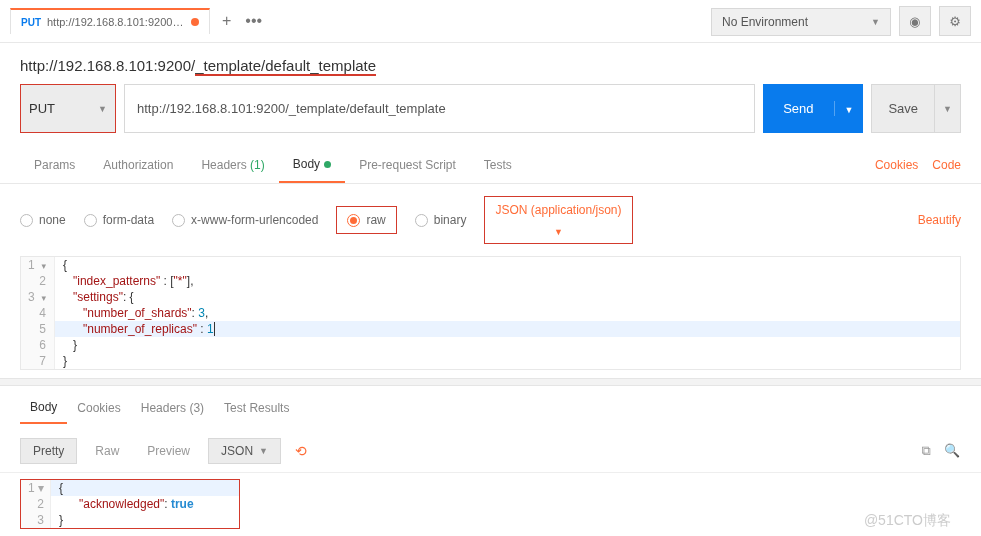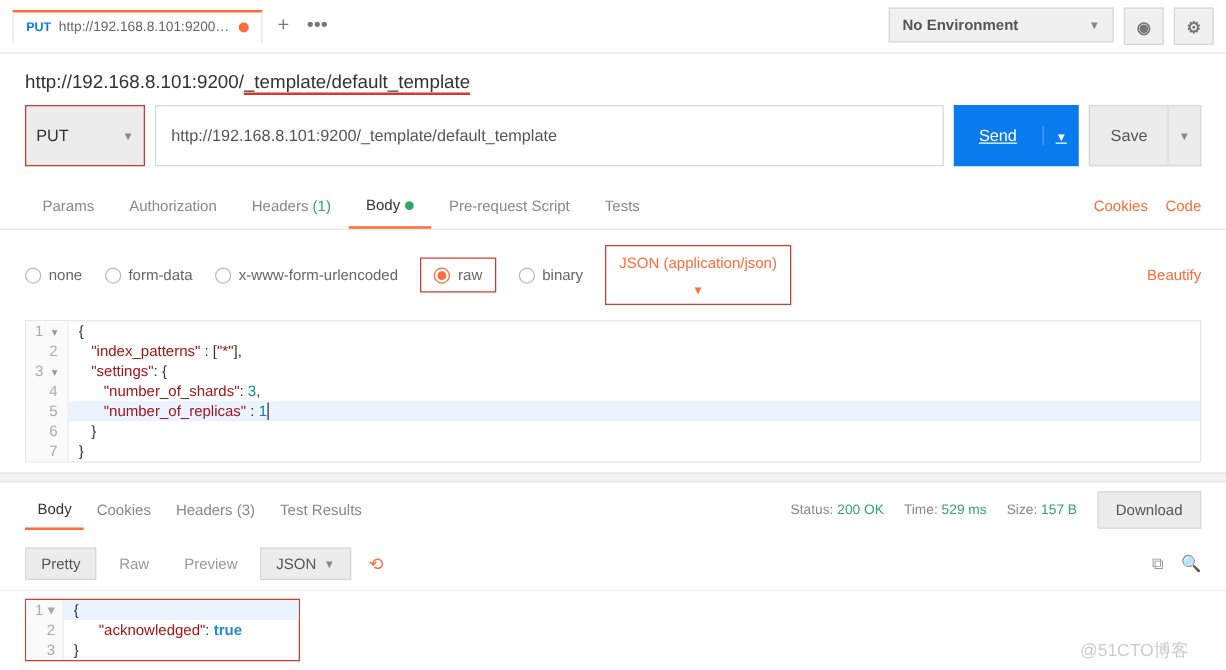--- a/index.html
+++ b/index.html
@@ -3,29 +3,29 @@
 <meta charset="utf-8">
 <style>
 * { box-sizing: border-box; margin: 0; padding: 0; font-family: -apple-system, BlinkMacSystemFont, "Segoe UI", Helvetica, Arial, sans-serif; }
 body { background: #fff; font-size: 13px; color: #555; width: 981px; }
 .topbar { display: flex; align-items: center; padding: 6px 10px; border-bottom: 1px solid #e8e8e8; }
 .tab { display: flex; align-items: center; gap: 6px; padding: 6px 10px; border: 1px solid #e2e2e2; border-top: 2px solid #ff6c37; border-bottom: none; background: #fff; font-size: 11px; max-width: 200px; }
 .tab .method { color: #097bed; font-weight: 700; font-size: 10px; }
 .tab .title { color: #666; white-space: nowrap; overflow: hidden; text-overflow: ellipsis; flex: 1; }
 .dot-orange { width: 8px; height: 8px; border-radius: 50%; background: #ff6c37; }
 .tab-actions { display: flex; gap: 14px; margin-left: 12px; color: #777; font-size: 16px; }
-.env-area { margin-left: auto; display: flex; gap: 8px; align-items: flex-start; font-weight: bold; }
+.env-area { margin-left: auto; display: flex; gap: 8px; align-items: flex-end; }
 .env-select { border: 1px solid #d8d8d8; background: #f0f0f0; padding: 6px 10px; min-width: 180px; display: flex; justify-content: space-between; align-items: center; font-size: 12px; color: #555; }
 .sq-btn { width: 32px; height: 30px; border: 1px solid #d8d8d8; background: #f0f0f0; display: flex; align-items: center; justify-content: center; color: #777; }
 .url-title { padding: 14px 20px 8px; font-size: 15px; color: #333; }
 .url-title .red-under { border-bottom: 2px solid #d33a2c; }
 .req-row { display: flex; gap: 8px; padding: 2px 20px 14px; align-items: stretch; }
 .method-dd { border: 1.5px solid #d33a2c; background: #ececec; display: flex; align-items: center; padding: 0 8px; min-width: 96px; justify-content: space-between; color: #333; font-size: 13px; }
 .url-input { flex: 1; border: 1px solid #d8d8d8; display: flex; align-items: center; padding: 0 12px; color: #555; font-size: 13px; }
-.send-btn { background: #097bed; color: #fff; display: flex; align-items: center; text-decoration: underline; }
+.send-btn { background: #097bed; color: #fff; display: flex; align-items: center; }
 .send-btn .lbl { padding: 0 20px; }
 .send-btn .dd { padding: 0 10px; border-left: 1px solid rgba(255,255,255,.3); }
 .save-grp { display: flex; }
 .save-btn { background: #ececec; border: 1px solid #d8d8d8; padding: 16px 16px; display: flex; align-items: center; color: #555; }
 .save-dd { background: #ececec; border: 1px solid #d8d8d8; border-left: none; padding: 0 8px; display: flex; align-items: center; color: #888; }
 .tabs-row { display: flex; align-items: center; padding: 0 20px; border-bottom: 1px solid #e8e8e8; }
 .tabs-row .t { padding: 10px 14px; color: #888; font-size: 12px; cursor: pointer; }
 .tabs-row .t.active { color: #333; border-bottom: 2px solid #ff6c37; }
 .tabs-row .green { color: #2fa866; }
 .dot-green { display: inline-block; width: 7px; height: 7px; border-radius: 50%; background: #2fa866; margin-left: 4px; }
@@ -195,26 +195,20 @@
     </div>
   </div>
 
 <div class="divider"></div>
 
 <div class="resp-tabs">
   <div class="t active">Body</div>
   <div class="t">Cookies</div>
   <div class="t"><span>Headers</span> <span class="green">(3)</span></div>
   <div class="t">Test Results</div>
-  <div class="resp-meta">
-    <span><span>Status:</span> <span class="v">200 OK</span></span>
-    <span><span>Time:</span> <span class="v">529 ms</span></span>
-    <span><span>Size:</span> <span class="v">157 B</span></span>
-    <div class="dl-btn">Download</div>
-  </div>
 </div>
 
 <div class="resp-toolbar">
   <div class="rt-btn">Pretty</div>
   <div class="rt-txt">Raw</div>
   <div class="rt-txt">Preview</div>
   <div class="rt-btn">
       <span>JSON</span> 
       <span class="caret">▼</span>
     </div>

